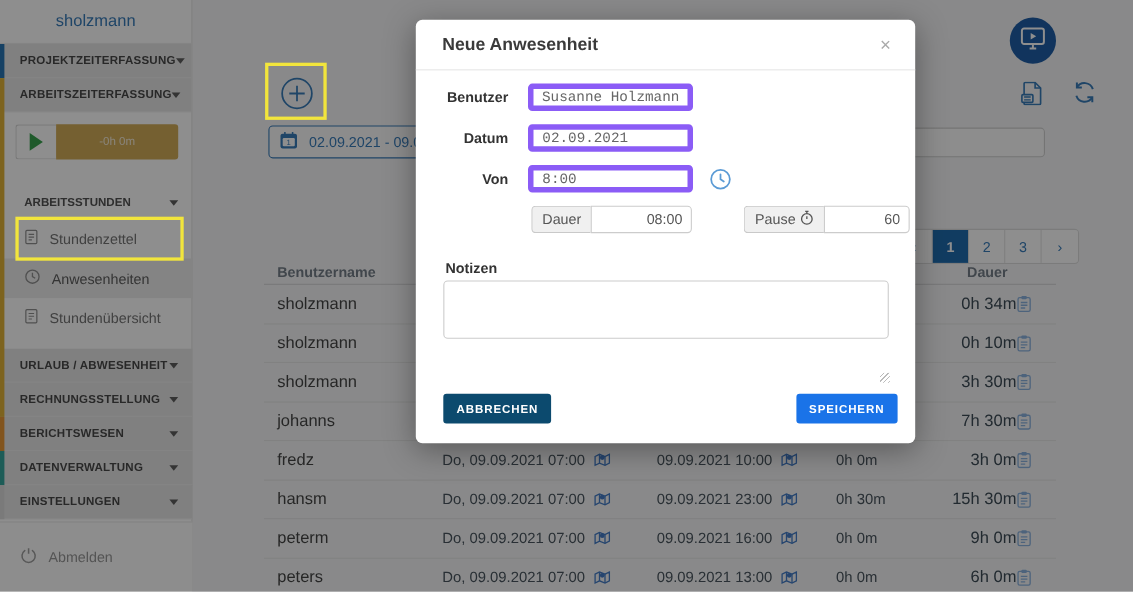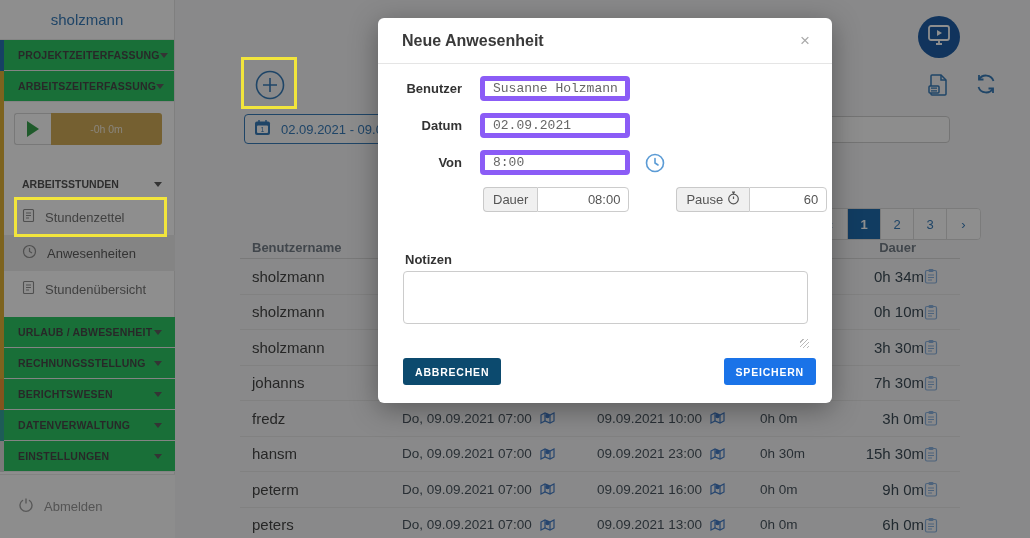--- a/index.html
+++ b/index.html
@@ -2,21 +2,21 @@
 <html><head>
 <meta charset="utf-8">
 <style>
   *{margin:0;padding:0;box-sizing:border-box}
   html,body{width:1030px;height:538px}
   body{font-family:"Liberation Sans",sans-serif;position:relative;overflow:hidden;background:#f5f6f7}
 
   
   .sidebar{position:absolute;left:0;top:0;width:175px;height:538px;background:#fff;border-right:1px solid #e2e2e2;z-index:1}
   .sb-user{height:40px;line-height:40px;text-align:center;color:#2e75b6;font-size:15px;border-bottom:1px solid #ededed}
-  .sb-sec{position:relative;display:flex;align-items:center;justify-content:space-between;height:31px;padding:0 13px 0 18px;border-bottom:1px solid #ededed;font-size:10.5px;font-weight:bold;color:#3f3f3f;letter-spacing:.2px;cursor:pointer;background:#22c55e}
+  .sb-sec{position:relative;display:flex;align-items:center;justify-content:space-between;height:31px;padding:0 13px 0 18px;border-bottom:1px solid #ededed;font-size:10.5px;font-weight:bold;color:#3f3f3f;letter-spacing:.2px;cursor:pointer;background:#e5e5e5}
   .stripe{position:absolute;left:0;width:4px;z-index:2}
   .stripe-blue{top:40px;height:31px;background:#1e6fb0}
   .stripe-gold{top:71px;height:308px;background:#dfaf2c}
   .stripe-orange{top:379px;height:31px;background:#e8922a}
   .stripe-teal{top:410px;height:31px;background:#2aa198}
   .stripe-gray{top:441px;height:31px;background:#d9d9d9}
   .caret{width:0;height:0;border-left:4px solid transparent;border-right:4px solid transparent;border-top:5px solid #555}
   .timer{position:absolute;left:14px;top:113px;width:148px;height:32px;display:flex}
   .play-btn{width:37px;height:32px;background:#fff;border:1px solid #d5d5d5;border-right:none;border-radius:3px 0 0 3px;display:flex;align-items:center;justify-content:center;cursor:pointer}
   .play-tri{width:0;height:0;border-left:12px solid #2e9e44;border-top:8px solid transparent;border-bottom:8px solid transparent}
@@ -66,21 +66,21 @@
   .minput{margin-left:18px;width:150px;height:25px;border:5px solid #8b5cf6;border-radius:4px;padding:0 8px;font-size:13px;color:#666;font-family:Liberation Mono, monospace}
   .clock-icn{margin-left:15px;display:inline-flex;cursor:pointer}
   .mrow-inline{display:flex;align-items:center;margin-top:12px}
   .addon-group{display:flex;height:25px}
   .addon-group.g1{margin-left:105px}
   .addon-group.g2{margin-left:47px}
   .addon-label{display:flex;align-items:center;justify-content:center;gap:4px;background:#f0f0f0;border:1px solid #c9c9c9;border-right:none;border-radius:4px 0 0 4px;font-size:13px;color:#555;padding:0 9px}
   .addon-input{height:25px;border:1px solid #ccc;border-radius:0 4px 4px 0;padding:0 8px;font-size:13px;color:#555;text-align:right;font-family:"Liberation Sans",sans-serif}
   .addon-input.w1{width:92px}
   .addon-input.w2{width:78px}
-  .notes-label{margin:40px 0 4px 27px;font-size:13px;font-weight:bold;color:#333}
+  .notes-label{margin:24px 0 4px 27px;font-size:13px;font-weight:bold;color:#333}
   .notes-area{display:block;margin-left:25px;width:405px;height:53px;border:1px solid #ccc;border-radius:4px;resize:none;font-family:"Liberation Sans",sans-serif;font-size:13px;padding:6px 8px;position:relative}
   .resize-grip{position:absolute;left:422px;top:321px;width:9px;height:9px;background:repeating-linear-gradient(135deg,transparent 0 2px,#bbb 2px 3px)}
   .modal-actions{position:absolute;left:0;bottom:18px;width:100%;height:27px}
   .btn{position:absolute;height:27px;border:none;border-radius:3px;color:#fff;font-size:10.5px;font-weight:bold;letter-spacing:.8px;cursor:pointer;font-family:"Liberation Sans",sans-serif;padding:0 12px}
   .btn-cancel{left:25px;background:#0c4a6e}
   .btn-save{right:16px;background:#1a73e8}
   .hl{position:absolute;border:3px solid #f2e53c;z-index:70;pointer-events:none}
   .hl-plus{left:241px;top:57px;width:56px;height:52px}
   .hl-anw{left:14px;top:197px;width:153px;height:40px}
 </style>

